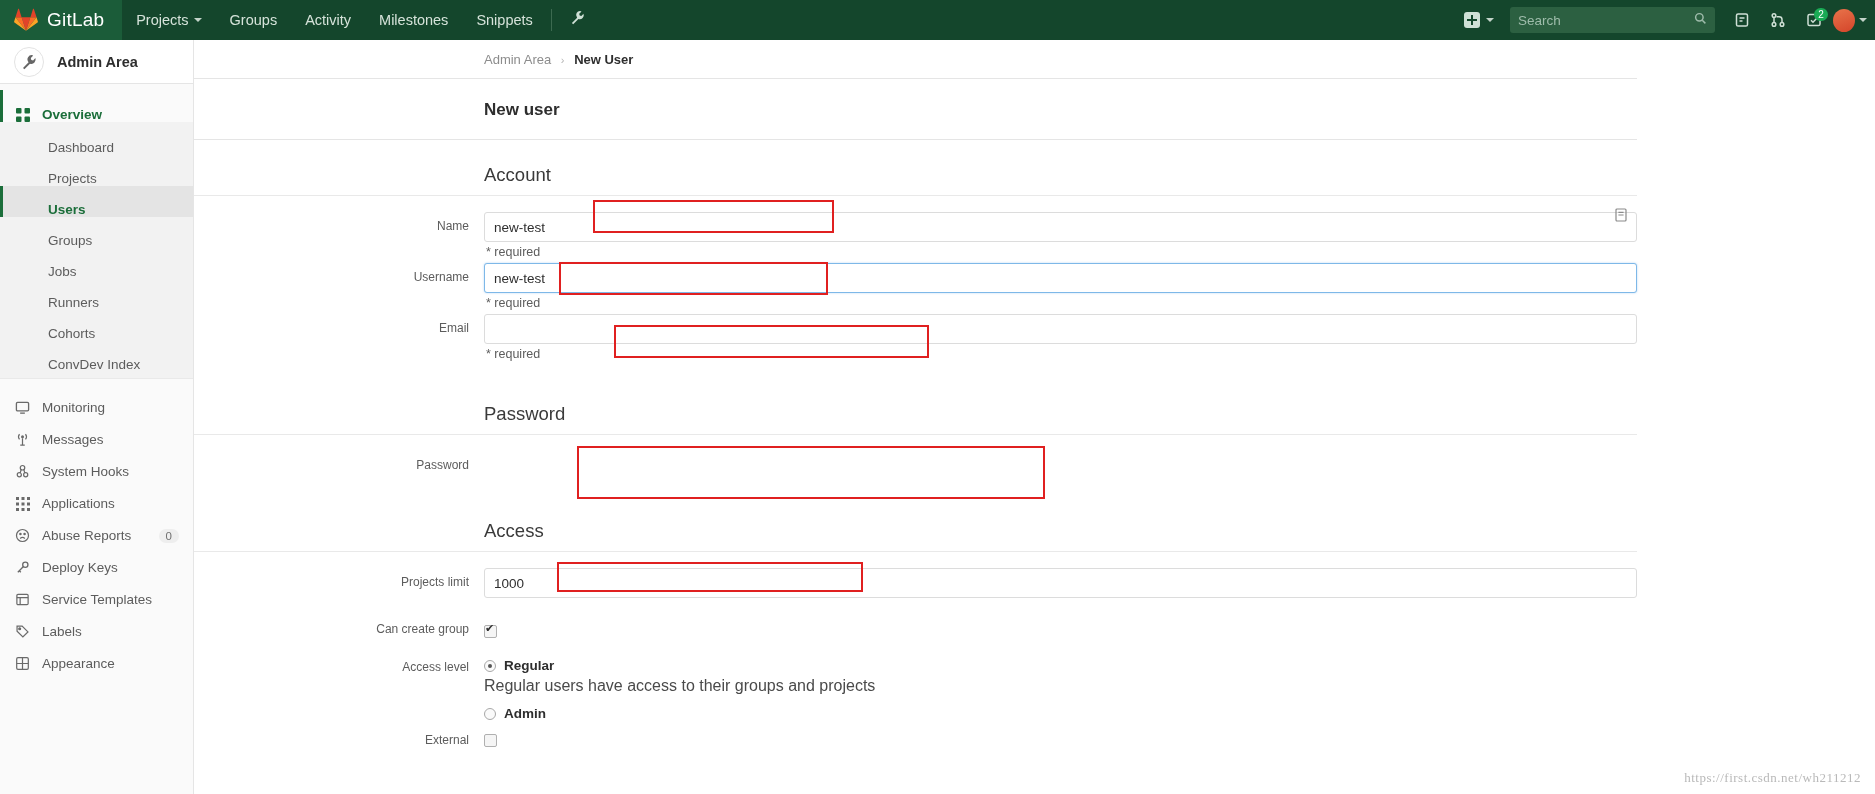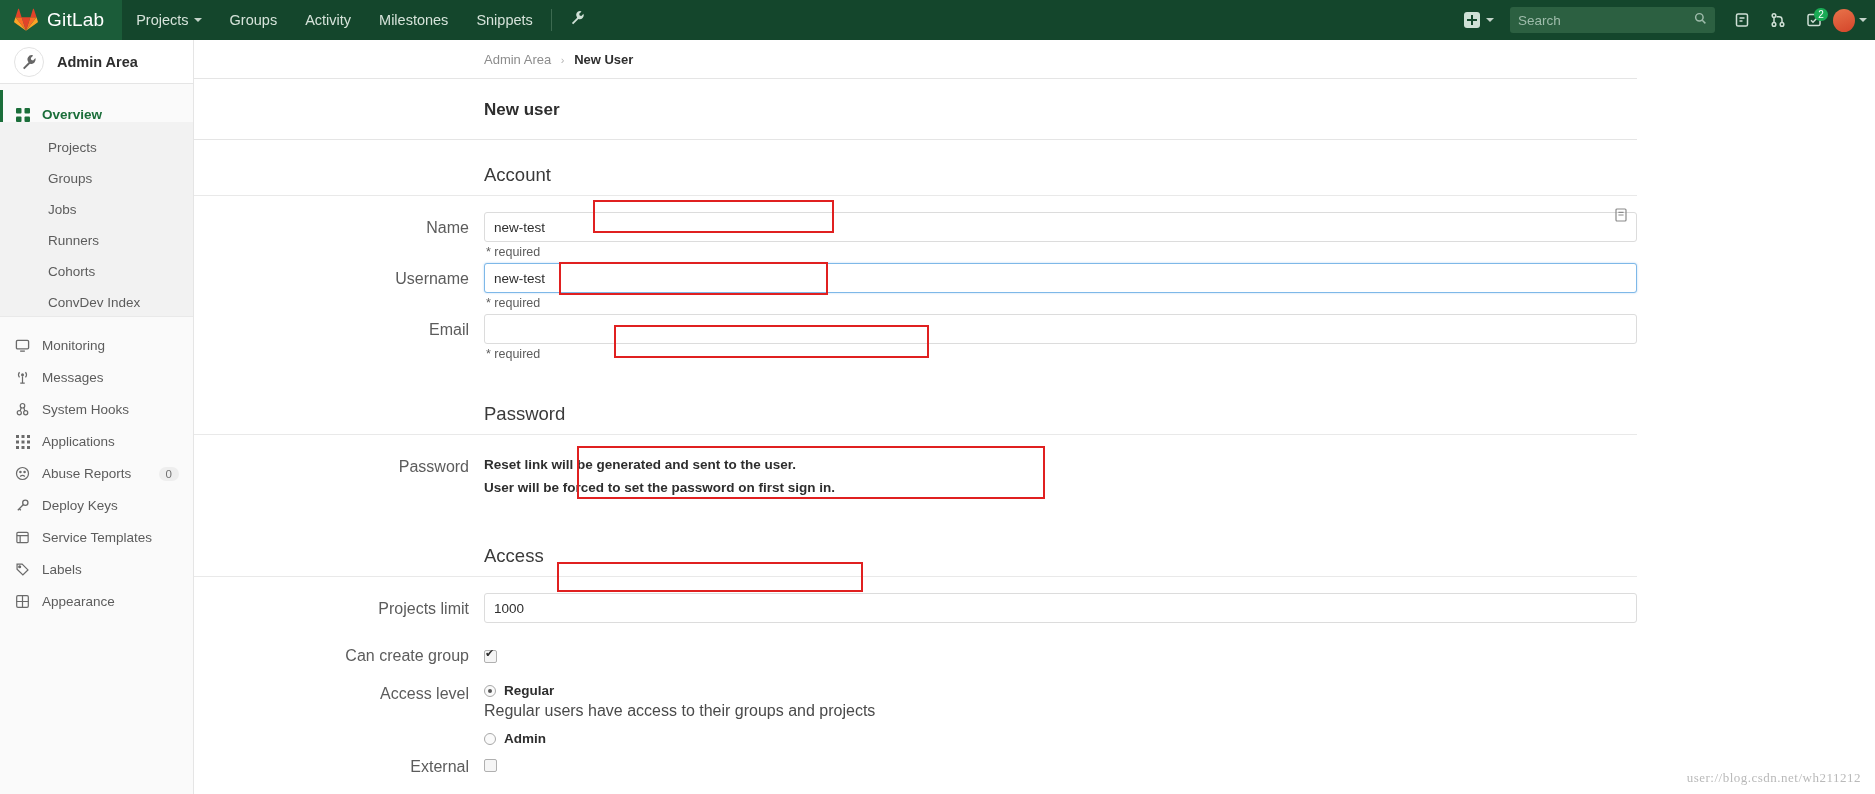--- a/index.html
+++ b/index.html
@@ -134,21 +134,21 @@
     border-bottom: 1px solid #e5e5e5; margin-right: 238px;
   }
 
   .sec-head {
     padding: 24px 0 9px 290px; font-size: 18.5px; color: #3a3a3a; font-weight: 400;
     border-bottom: 1px solid #e9e9e9; margin-right: 238px; margin-bottom: 16px;
   }
 
   .form-row { display: flex; align-items: flex-start; position: relative; margin-bottom: 4px; }
   .form-label {
-    width: 165px; text-align: right; padding-right: 15px; font-size: 16px;
+    width: 165px; text-align: right; padding-right: 15px; font-size: 12px;
     color: #5c5c5c; padding-top: 7px; flex: 0 0 165px;
   }
   .form-ctrl { flex: 1; padding-right: 238px; }
   .ctrl-offset { margin-left: 290px; }
   .inp {
     width: 100%; height: 30px; border: 1px solid #dcdcdc; border-radius: 3px;
     background: #fff; font-size: 13.5px; color: #2e2e2e;
     padding: 0 9px; line-height: 28px; font-family: "Liberation Sans", sans-serif;
   }
   .inp.focused { border: 1px solid #7eb8e8; box-shadow: 0 0 2px rgba(120,180,235,.6); }
@@ -286,21 +286,27 @@
             <rect x="8.5" y="0" width="5.5" height="5.5" rx="1"></rect>
           <rect x="0" y="8.5" width="5.5" height="5.5" rx="1"></rect>
             <rect x="8.5" y="8.5" width="5.5" height="5.5" rx="1"></rect>
         </svg>
       </span>
       <span>Overview</span>
     </div>
 
     <div class="sb-sub">
       <div class="sb-item">
+        <span>Dashboard</span>
+      </div>
+      <div class="sb-item">
         <span>Projects</span>
+      </div>
+      <div class="sb-item sel">
+        <span>Users</span>
       </div>
       <div class="sb-item">
         <span>Groups</span>
       </div>
       <div class="sb-item">
         <span>Jobs</span>
       </div>
       <div class="sb-item">
         <span>Runners</span>
       </div>
@@ -455,24 +461,20 @@
     <div class="form-ctrl">
       <input class="inp" type="text" value="" style="">
       <div class="help">* required</div>
     </div>
   </div>
 
   <div class="sec-head" style="margin-top:18px;">Password</div>
 
   <div class="form-row">
     <div class="form-label" style="margin-left:125px">Password</div>
-    <div class="form-ctrl">
-      <div class="pw-note">Reset link will be generated and sent to the user.</div>
-      <div class="pw-note">User will be forced to set the password on first sign in.</div>
-    </div>
   </div>
 
   <div class="sec-head" style="margin-top:24px;">Access</div>
 
   <div class="form-row">
     <div class="form-label" style="margin-left:125px">Projects limit</div>
     <div class="form-ctrl" style="position:relative">
       <input class="inp" type="text" value="1000" style="">
     </div>
   </div>
@@ -516,13 +518,13 @@
       <path d="M3.4 4.4h5.2M3.4 7h5.2"></path>
   </svg>
 </div>
 
 <div class="redbox" style="left:593px; top:200px; width:241px; height:33px;"></div>
 <div class="redbox" style="left:559px; top:262px; width:269px; height:33px;"></div>
 <div class="redbox" style="left:614px; top:325px; width:315px; height:33px;"></div>
 <div class="redbox" style="left:577px; top:446px; width:468px; height:53px;"></div>
 <div class="redbox" style="left:557px; top:562px; width:306px; height:30px;"></div>
 
-<div class="watermark">user://blog.csdn.net/wh211212</div>
+<div class="watermark">https://first.csdn.net/wh211212</div>
 
 </body></html>

